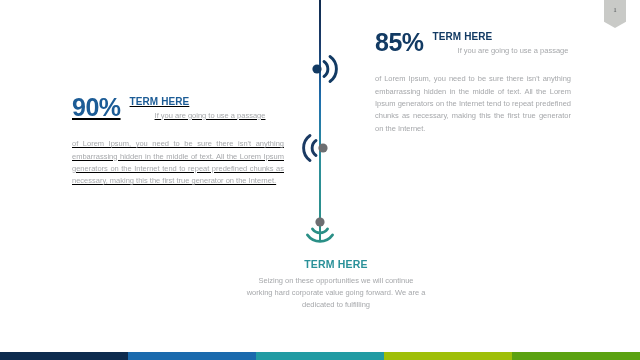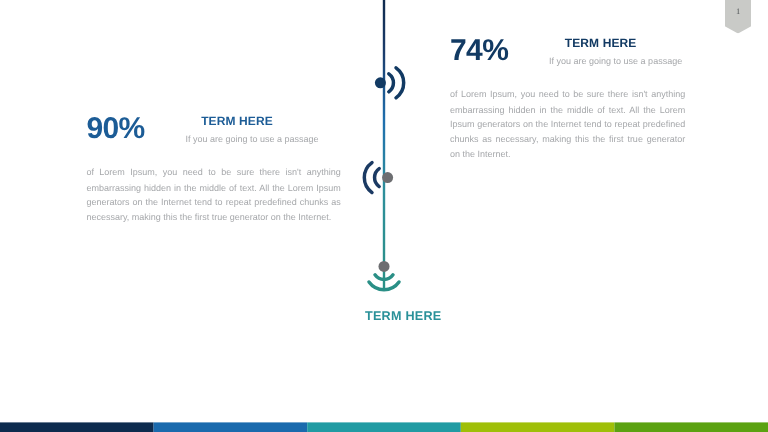--- a/index.html
+++ b/index.html
@@ -79,21 +79,20 @@
   }
   .head-right {
     margin-left: 9px;
     padding-top: 1px;
   }
   .term {
     font-size: 10px;
     font-weight: bold;
     line-height: 1.25;
     letter-spacing: 0.1px;
-    text-align: center;
   }
   .sub {
     font-size: 7.5px;
     color: #a6a8ab;
     line-height: 1.3;
     margin-top: 2px;
     margin-left: 25px;
     white-space: nowrap;
   }
   .body-text {
@@ -112,20 +111,21 @@
     width: 196px;
   }
   #block-85 .pct { color: #123a63; }
   #block-85 .term { color: #123a63; }
 
   
   #block-90 {
     left: 72px;
     top: 95px;
     width: 212px;
+    text-decoration: underline;
   }
   #block-90 .pct { color: #1c5c96; }
   #block-90 .term { color: #1c5c96; }
 
   
   #block-bottom {
     left: 246px;
     top: 258px;
     width: 180px;
     text-align: center;
@@ -182,21 +182,21 @@
   <div class="node" style="left:297px; top:208px;">
     <svg width="46" height="46" viewBox="0 0 46 46">
       <circle cx="23" cy="14" r="4.6" fill="#6d6e71"></circle>
       <path d="M 15.5 21 A 9.2 9.2 0 0 0 30.5 21" fill="none" stroke="#2a8f86" stroke-width="2.9" stroke-linecap="round"></path>
       <path d="M 10.5 27 A 15.4 15.4 0 0 0 35.5 27" fill="none" stroke="#2a8f86" stroke-width="2.9" stroke-linecap="round"></path>
     </svg>
   </div>
 
   <div class="block" id="block-85">
     <div class="block-head">
-      <div class="pct">74%</div>
+      <div class="pct">85%</div>
       <div class="head-right">
         <div class="term">TERM HERE</div>
         <div class="sub">If you are going to use a passage</div>
       </div>
     </div>
     <div class="body-text">of Lorem Ipsum, you need to be sure there isn't anything embarrassing hidden in the middle of text. All the Lorem Ipsum generators on the Internet tend to repeat predefined chunks as necessary, making this the first true generator on the Internet.</div>
   </div>
 
   <div class="block" id="block-90">
     <div class="block-head">
@@ -204,20 +204,21 @@
       <div class="head-right">
         <div class="term">TERM HERE</div>
         <div class="sub">If you are going to use a passage</div>
       </div>
     </div>
     <div class="body-text">of Lorem Ipsum, you need to be sure there isn't anything embarrassing hidden in the middle of text. All the Lorem Ipsum generators on the Internet tend to repeat predefined chunks as necessary, making this the first true generator on the Internet.</div>
   </div>
 
   <div class="block" id="block-bottom">
     <div class="term">TERM HERE</div>
+    <div class="body-text">Seizing on these opportunities we will continue working hard corporate value going forward. We are a dedicated to fulfilling</div>
   </div>
 
   <div class="footer-strip">
       <div style="background: rgb(13, 43, 78); width: 20%;"></div>
       <div style="background: rgb(26, 106, 173); width: 20%;"></div>
       <div style="background: rgb(33, 155, 163); width: 20%;"></div>
       <div style="background: rgb(159, 191, 8); width: 20%;"></div>
       <div style="background: rgb(91, 162, 17); width: 20%;"></div>
     </div>
 

